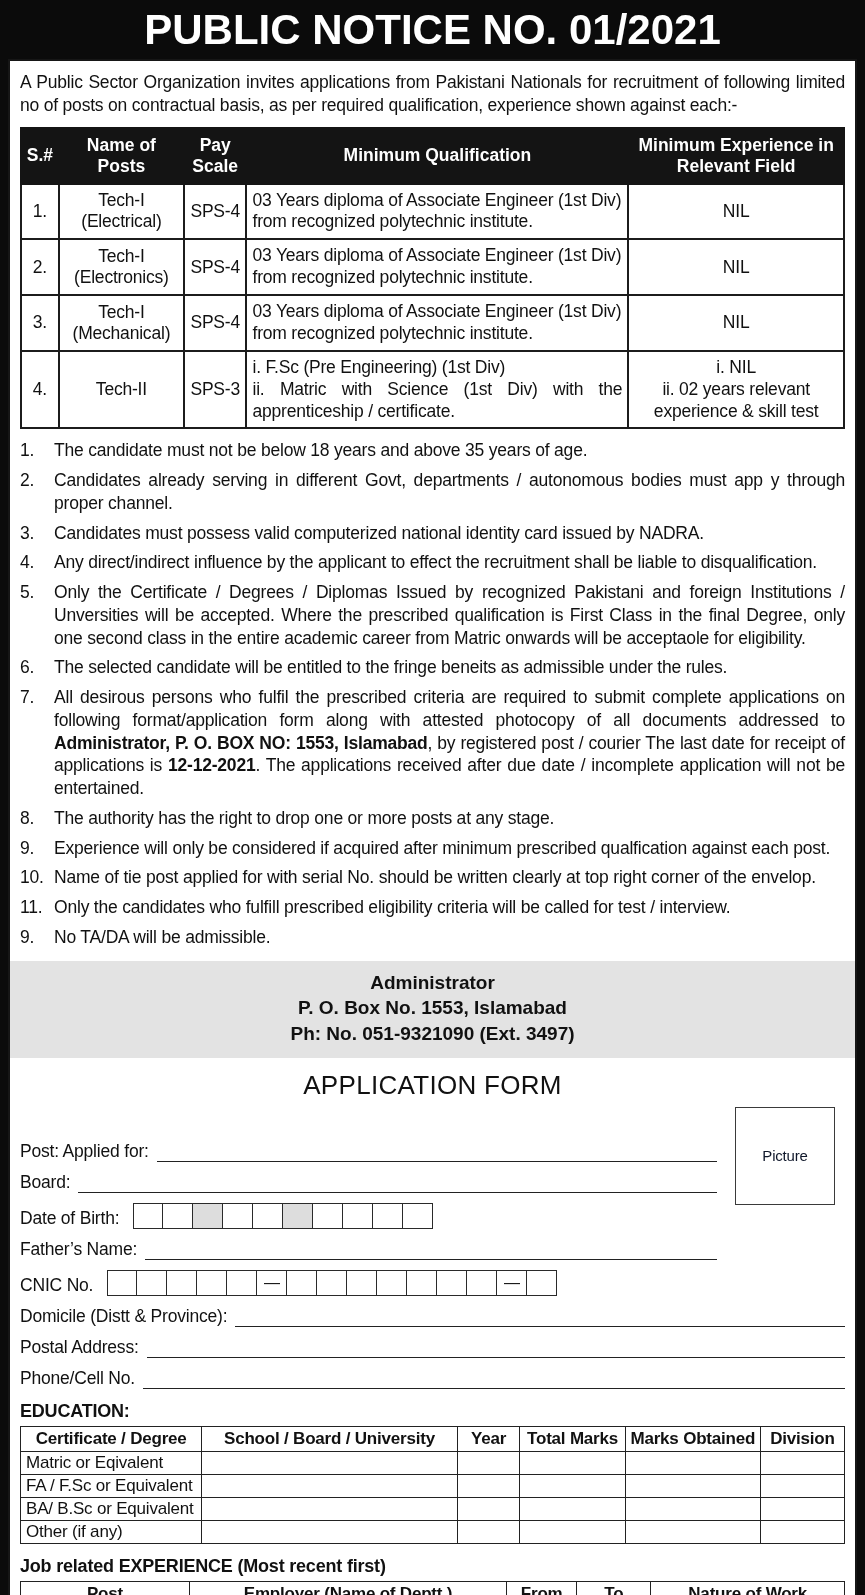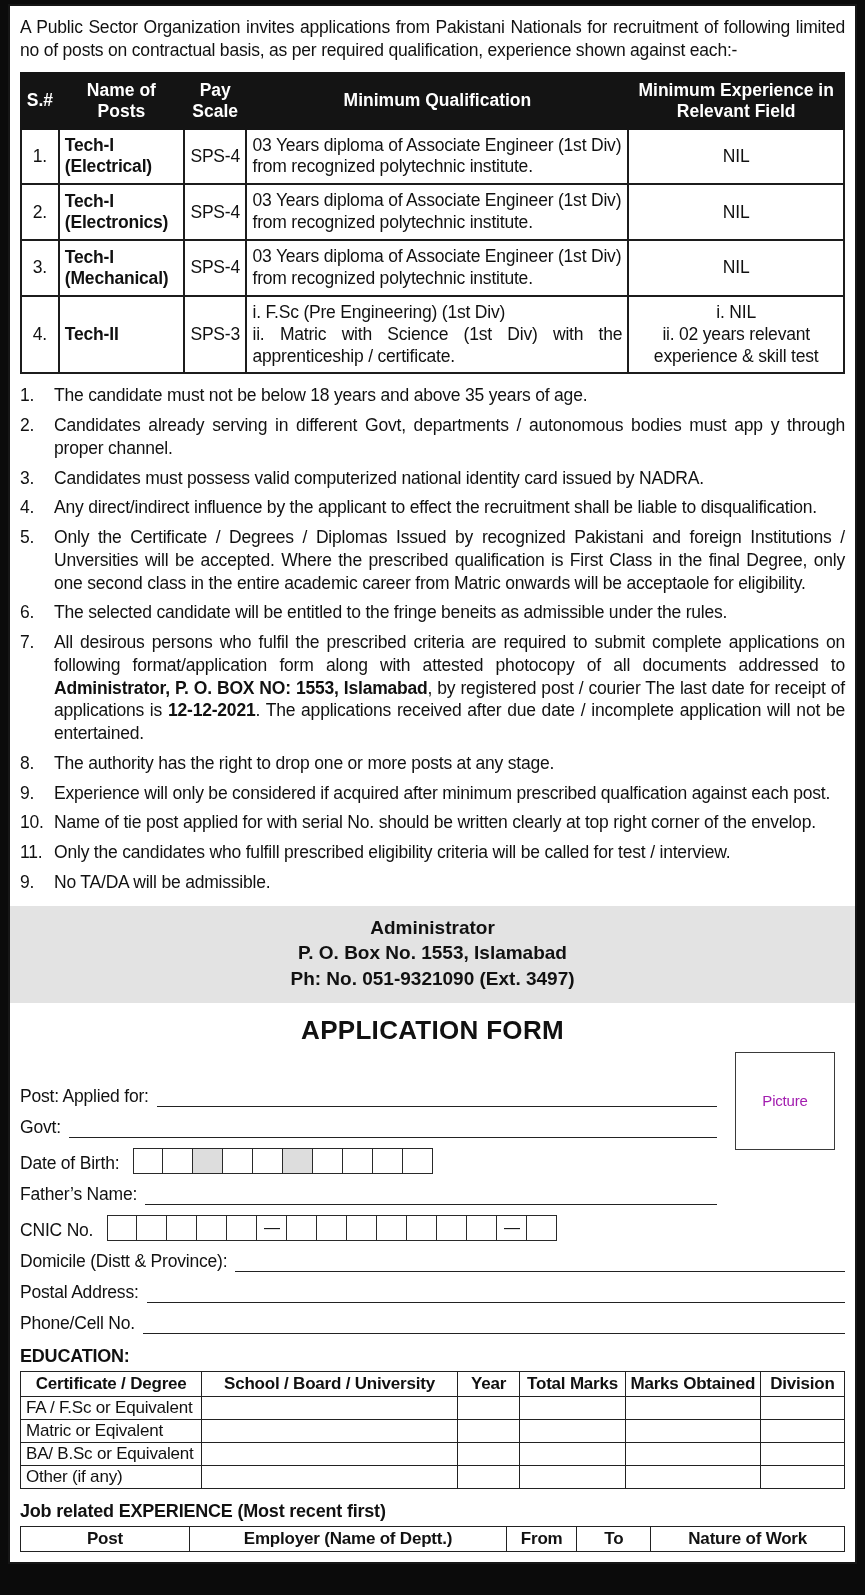--- a/index.html
+++ b/index.html
@@ -45,21 +45,21 @@
     border: 2px solid #141414;
     padding: 6px 2px; line-height: 1.2;
   }
   table.posts th + th { border-left: 2px solid #fff; }
   table.posts td {
     border: 2px solid #1c1c1c;
     font-size: 17.5px; letter-spacing: -0.2px;
     padding: 5px 5px; vertical-align: middle; height: 48px;
   }
   td.c-sn { text-align: center; }
-  td.c-name { font-weight: bold; }
+  td.c-name { text-align: center; font-weight: normal; }
   td.c-scale { text-align: center; }
   td.c-qual { text-align: left; line-height: 1.25; }
   td.c-exp { text-align: center; }
   td.c-exp.left { text-align: center; vertical-align: top; line-height: 1.25; }
   .qline { display: block; }
   .qline.just { text-align: justify; }
   
   .conditions { margin: 10px 0 12px; }
   .cond { display: flex; font-size: 17.5px; line-height: 1.3; letter-spacing: -0.2px; margin: 7px 0; }
   .cond .num { flex: 0 0 34px; }
@@ -69,28 +69,28 @@
   .admin-block {
     background: #e3e3e3;
     margin: 12px -10px 12px;
     padding: 9px 0 11px;
     text-align: center;
     font-weight: bold;
     font-size: 19px;
     line-height: 1.35;
   }
   
-  .form-title { text-align: center; font-size: 26px; font-weight: bold; margin: 12px 0 4px; letter-spacing: 0.3px; }
+  .form-title { text-align: center; font-size: 26px; font-weight: normal; margin: 12px 0 4px; letter-spacing: 0.3px; }
   .form-area { position: relative; padding-top: 26px; font-size: 17.5px; letter-spacing: -0.2px; }
   .picture-box {
     position: absolute; top: 2px; right: 10px;
     width: 100px; height: 98px;
     border: 1.5px solid #3a3a3a;
     display: flex; align-items: center; justify-content: center;
-    font-size: 15px; color: #a21caf; background: #fff;
+    font-size: 15px; color: #0f172a; background: #fff;
   }
   .frow { display: flex; align-items: flex-end; margin: 10px 0; }
   .frow .lbl { white-space: nowrap; padding-right: 8px; }
   .fill { flex: 1; border-bottom: 1.5px solid #222; height: 1.15em; }
   .frow.short .fill { margin-right: 128px; }
   .boxes { display: flex; margin-left: 6px; }
   .cell {
     width: 30px; height: 26px;
     border: 1.5px solid #2a2a2a; border-left: none;
     display: flex; align-items: center; justify-content: center;
@@ -103,20 +103,21 @@
   table.grid { width: 100%; border-collapse: collapse; font-size: 17px; letter-spacing: -0.2px; }
   table.grid th { border: 1.7px solid #222; font-weight: bold; padding: 2px 3px; text-align: center; }
   table.grid td { border: 1.7px solid #222; padding: 1px 5px; height: 21px; }
   table.grid td.rowlabel { text-align: left; }
 </style>
 </head>
 <body>
 
 <div class="frame">
 
+  <div class="title-band">PUBLIC NOTICE NO. 01/2021</div>
 
   <div class="sheet">
 
     <p class="intro">A Public Sector Organization invites applications from Pakistani Nationals for recruitment of following limited no of posts on contractual basis, as per required qualification, experience shown against each:-</p>
 
     <table class="posts">
       <colgroup>
         <col style="width:4.6%">
           <col style="width:15.2%">
           <col style="width:7.6%">
@@ -233,21 +234,21 @@
 
       <div class="picture-box">
         <span>Picture</span>
       </div>
 
       <div class="frow short">
         <span class="lbl">Post: Applied for:</span>
         <span class="fill"></span>
       </div>
       <div class="frow short">
-        <span class="lbl">Govt:</span>
+        <span class="lbl">Board:</span>
         <span class="fill"></span>
       </div>
       <div class="frow">
         <span class="lbl">Date of Birth:</span>
         <span class="boxes">
           <span class="cell"></span>
           <span class="cell"></span>
           <span class="cell gray"></span>
           <span class="cell"></span>
           <span class="cell"></span>
@@ -314,29 +315,29 @@
             <th>Certificate / Degree</th>
             <th>School / Board / University</th>
             <th>Year</th>
             <th>Total Marks</th>
             <th>Marks Obtained</th>
             <th>Division</th>
           </tr>
         </thead>
         <tbody>
           <tr>
+            <td class="rowlabel">Matric or Eqivalent</td>
+            <td></td>
+              <td></td>
+              <td></td>
+              <td></td>
+              <td></td>
+          </tr>
+          <tr>
             <td class="rowlabel">FA / F.Sc or Equivalent</td>
-            <td></td>
-              <td></td>
-              <td></td>
-              <td></td>
-              <td></td>
-          </tr>
-          <tr>
-            <td class="rowlabel">Matric or Eqivalent</td>
             <td></td>
               <td></td>
               <td></td>
               <td></td>
               <td></td>
           </tr>
           <tr>
             <td class="rowlabel">BA/ B.Sc or Equivalent</td>
             <td></td>
               <td></td>

